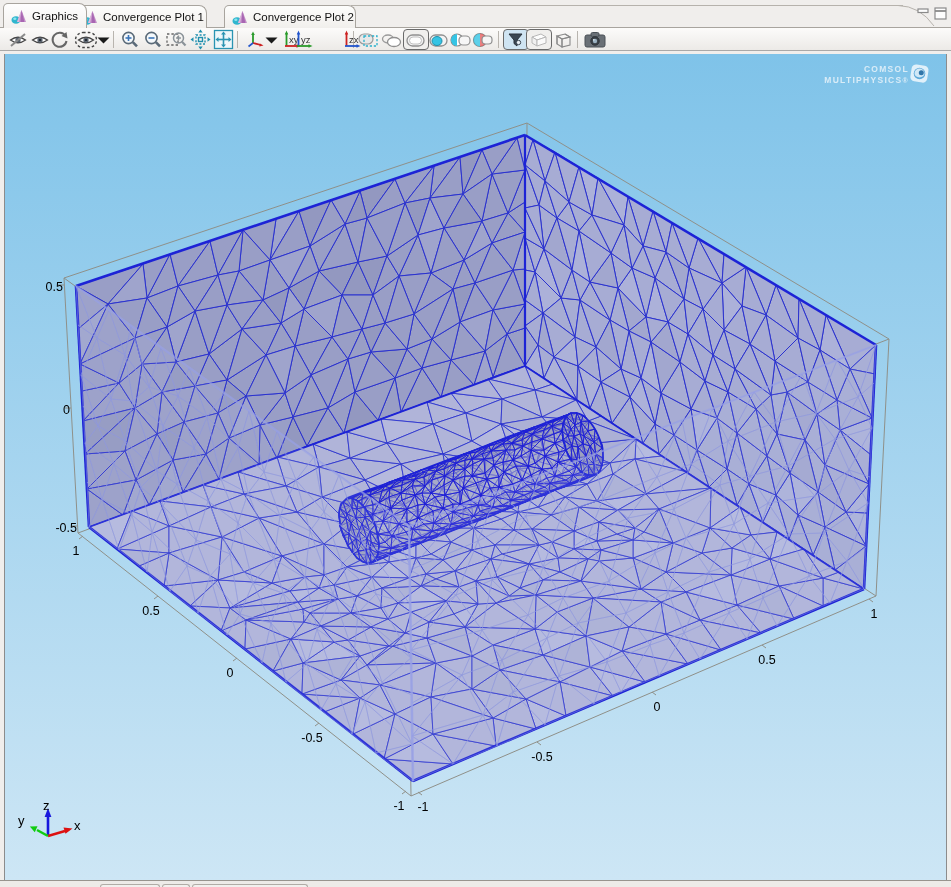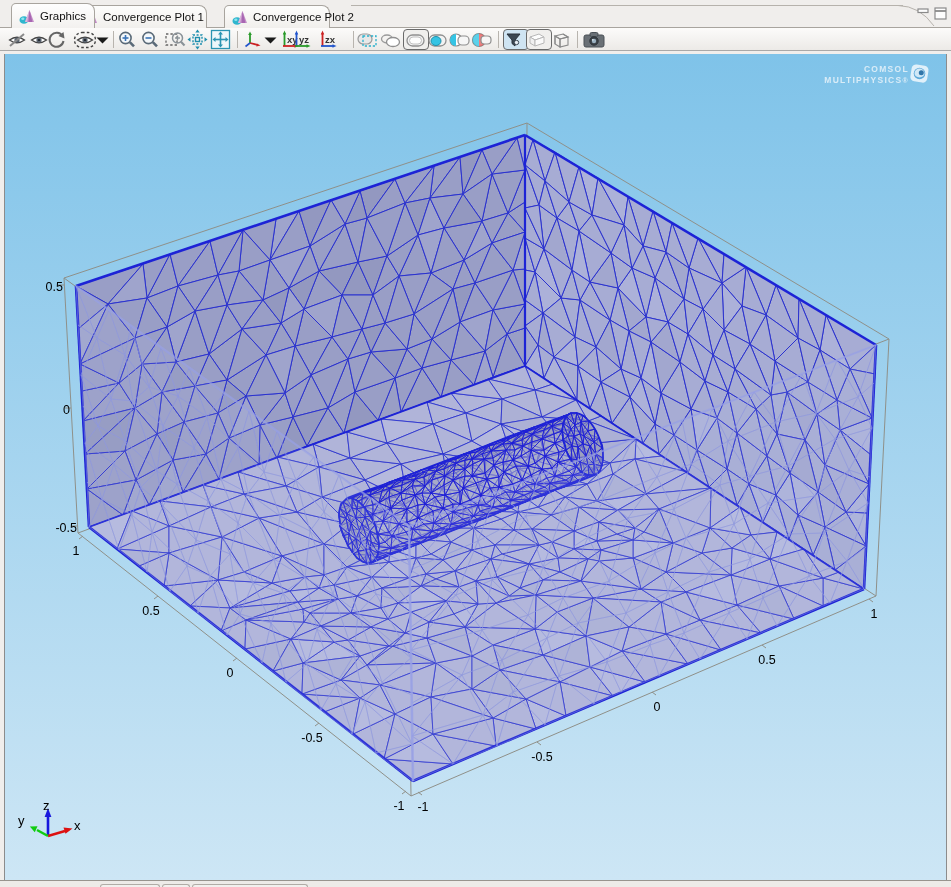--- a/index.html
+++ b/index.html
@@ -6,21 +6,21 @@
 .tabrow { position:absolute; left:0; top:0; width:951px; height:28px; }
 .tab { position:absolute; height:23px; top:5px; border:1px solid #a8a49e; border-bottom:none;
   border-radius:5px 8px 0 0; display:flex; align-items:center; padding-left:7px;
   font-size:11.5px; color:#111; background:linear-gradient(#fdfdfc,#f1efec); white-space:nowrap; }
 .tab.active { top:3px; height:25px; z-index:3; background:linear-gradient(#fefefe,#f3f1ef); }
 .tab svg { margin-right:5px; flex:none; }
 .tabline { position:absolute; left:0; top:27px; width:951px; height:1px; background:#a8a49e; }
 .topedge { position:absolute; left:351px; top:5px; width:552px; height:1px; background:#b6b2ac; }
 .toolbar { position:absolute; left:0; top:28px; width:951px; height:23px;
   background:linear-gradient(#fcfbfa,#eceae7); border-bottom:1px solid #a8a8a8; z-index:2; }
-.ic { position:absolute; top:0; height:23px; display:flex; align-items:center; justify-content:flex-start;font-weight:bold; }
+.ic { position:absolute; top:0; height:23px; display:flex; align-items:center; justify-content:center; }
 .ic.pressed { top:1px; height:21px; border:1.4px solid #6a6a6a; border-radius:4px; background:#f0efed; }
 .ic.pressed.pblue { background:#cfe4f2; }
 .sep { position:absolute; top:3px; width:1px; height:17px; background:#b8b4ae; }
 .canvas { position:absolute; left:4px; top:54px; width:943px; height:826px;
   background:linear-gradient(#7fc3e9,#cde6f5); border-left:1px solid #8c8c8c;
   border-right:1px solid #8c8c8c; }
 .canvas svg.scene { position:absolute; left:0; top:0; }
 .logo { position:absolute; right:37px; top:10px; text-align:right; color:#e8f3fa;
   font-size:8.5px; letter-spacing:1.3px; line-height:11px; font-weight:bold; opacity:0.85; }
 .logocube { position:absolute; right:15px; top:8px; opacity:0.92; }
@@ -47,25 +47,25 @@
 <div class="tabrow">
   <div class="topedge"></div>
   <svg width="60" height="28" style="position:absolute;left:898px;top:0">
     <path d="M0 5.5 Q22 6 36 26" fill="none" stroke="#b6b2ac" stroke-width="1"></path>
   </svg>
   <div class="tabline"></div>
   <div class="tab" style="left:74px; width:133px;">
     <svg width="16" height="15" viewBox="0 0 16 15">
         <use href="#plotico"></use>
       </svg>Convergence Plot 1</div>
-  <div class="tab" style="left:224px; width:106px;">
+  <div class="tab" style="left:224px; width:132px;">
     <svg width="16" height="15" viewBox="0 0 16 15">
         <use href="#plotico"></use>
       </svg>Convergence Plot 2</div>
-  <div class="tab active" style="left:11px; width:84px;">
+  <div class="tab active" style="left:3px; width:84px;">
     <svg width="16" height="15" viewBox="0 0 16 15">
         <use href="#plotico"></use>
       </svg>Graphics</div>
   <div class="winbtns">
     <svg width="30" height="16" viewBox="0 0 30 16">
       <rect x="1" y="2" width="10" height="3.5" fill="#fdfdfd" stroke="#8a8a8a" stroke-width="1.2"></rect>
       <rect x="18" y="1" width="11" height="11" fill="#fdfdfd" stroke="#8a8a8a" stroke-width="1.2"></rect>
       <line x1="18" y1="4" x2="29" y2="4" stroke="#8a8a8a" stroke-width="1.8"></line>
     </svg>
   </div>
@@ -180,21 +180,21 @@
     </div>
     <div class="ic " style="left:292px;width:26px">
       <svg width="22" height="20" viewBox="0 0 22 20">
 <line x1="4.5" y1="3" x2="4.5" y2="16" stroke="#2255cc" stroke-width="1.8"></line>
 <polygon points="4.5,0.5 2.8,4.5 6.2,4.5" fill="#2255cc"></polygon>
 <line x1="3" y1="16" x2="15.5" y2="16" stroke="#2a9a2a" stroke-width="1.8"></line>
 <polygon points="18.5,16 14.5,14.3 14.5,17.7" fill="#2a9a2a"></polygon>
 <text x="7" y="13" font-family="Liberation Sans,sans-serif" font-size="9.5" fill="#333">yz</text>
       </svg>
     </div>
-    <div class="ic " style="left:318px;width:26px">
+    <div class="ic " style="left:340px;width:26px">
       <svg width="22" height="20" viewBox="0 0 22 20">
 <line x1="4.5" y1="3" x2="4.5" y2="16" stroke="#cc2222" stroke-width="1.8"></line>
 <polygon points="4.5,0.5 2.8,4.5 6.2,4.5" fill="#cc2222"></polygon>
 <line x1="3" y1="16" x2="15.5" y2="16" stroke="#2255cc" stroke-width="1.8"></line>
 <polygon points="18.5,16 14.5,14.3 14.5,17.7" fill="#2255cc"></polygon>
 <text x="7" y="13" font-family="Liberation Sans,sans-serif" font-size="9.5" fill="#333">zx</text>
       </svg>
     </div>
     <div class="ic " style="left:356px;width:26px">
       <svg width="24" height="20" viewBox="0 0 24 20">

